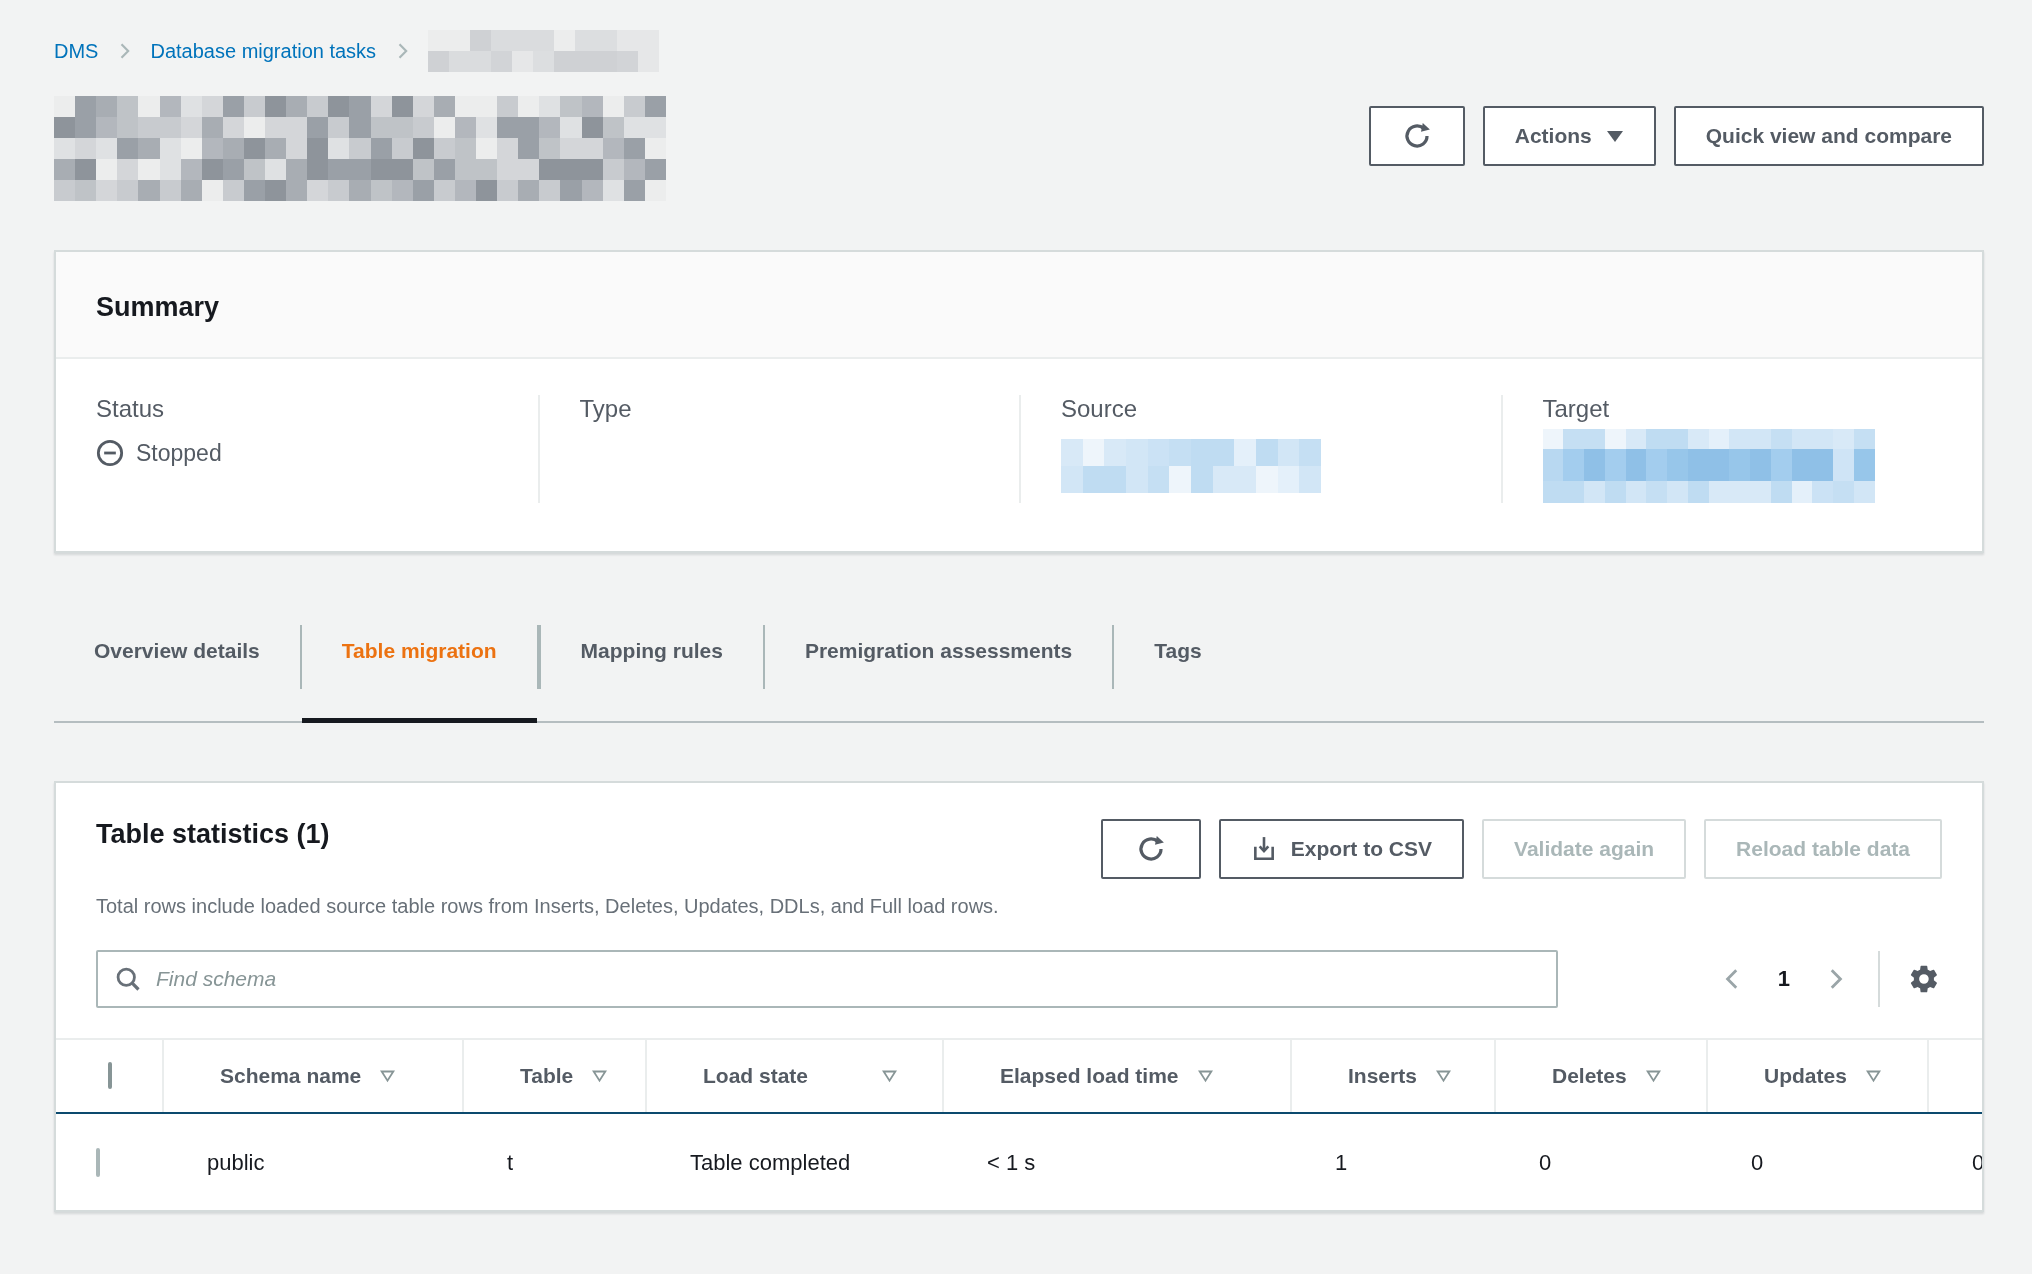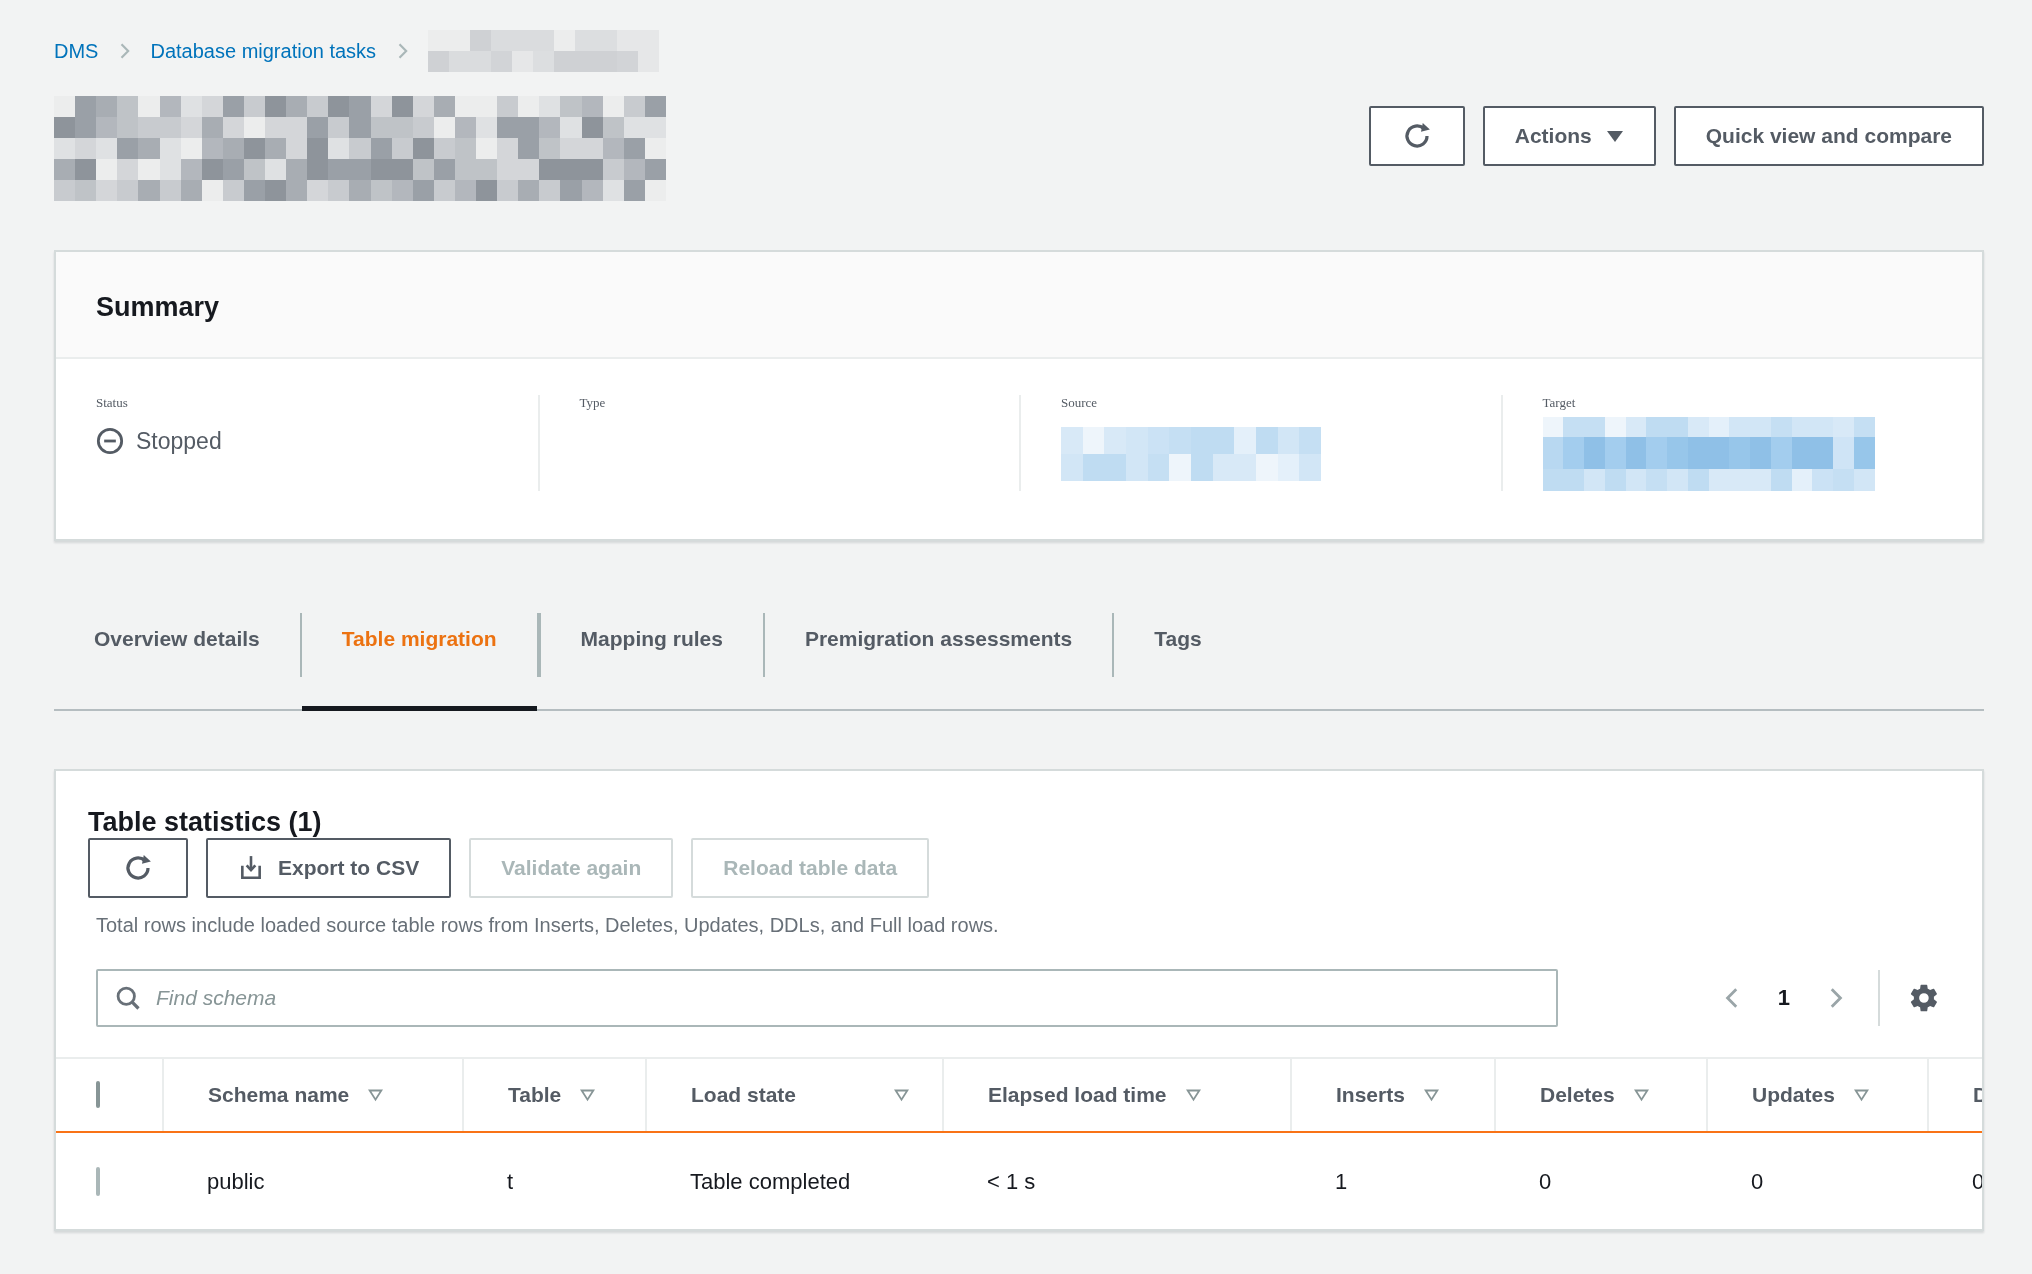--- a/index.html
+++ b/index.html
@@ -41,55 +41,55 @@
     background:#fff; border:2px solid #d5dbdb;
     box-shadow:0 2px 2px rgba(0,28,36,.12);
   }
   .summary-panel { margin-top:46px; }
   .panel-header { background:#fafafa; border-bottom:2px solid #eaeded; padding:40px 40px 34px; }
   .panel-header h2, .stats-head h2 { font-size:27px; font-weight:bold; color:#16191f; }
 
   .summary-body { display:flex; padding:36px 0 48px; }
   .summary-col { width:25%; padding:0 40px; }
   .summary-col + .summary-col { border-left:2px solid #eaeded; }
-  .field-label { font-size:13px; color:#545b64; margin-bottom:16px;font-family:Liberation Serif, serif; }
+  .field-label { font-size:24px; color:#545b64; margin-bottom:16px; }
   .field-value { font-size:23px; color:#16191f; display:flex; align-items:center; gap:12px; }
   .field-value.status { color:#545b64; }
   .source-mosaic { width:260px; height:54px; }
   .target-mosaic { width:332px; margin-top:-10px; }
   .target-mosaic .mrow { width:100%; }
 
   
   .tabs { margin-top:60px; display:flex; align-items:stretch; border-bottom:2px solid #b5bdc0; }
   .tab { position:relative; padding:26px 40px 58px; font-size:21px; font-weight:bold; color:#545b64; cursor:pointer; white-space:nowrap; }
   .tab.active { color:#ec7211; }
   .tab.active::after { content:""; position:absolute; left:0; right:0; bottom:-2px; height:5px; background:#16191f; }
   .tab-sep { width:2px; background:#aab7b8; margin:12px 0 32px; }
 
   
   .stats-panel { margin-top:58px; padding-top:36px; overflow:hidden; }
-  .stats-head { display:flex; justify-content:space-between; align-items:flex-start; padding:0 32px;flex-direction:column; }
+  .stats-head { display:flex; justify-content:space-between; align-items:flex-start; padding:0 40px; }
   .stats-desc { margin:16px 40px 0; font-size:20px; color:#687078; }
   .toolbar { margin:32px 40px 0; display:flex; justify-content:space-between; align-items:center; }
   .search-box {
     flex:none; width:1462px; height:58px; border:2px solid #aab7b8; border-radius:2px;
     display:flex; align-items:center; padding:0 16px; gap:14px; background:#fff;
   }
   .search-box input { border:none; outline:none; flex:1; font-size:21px; font-family:inherit; color:#16191f; background:transparent; }
   .search-box input::placeholder { font-style:italic; color:#879596; }
   .pagination { display:flex; align-items:center; }
   .page-chevron { background:none; border:none; padding:4px; cursor:default; display:flex; align-items:center; }
   .page-num { font-size:22px; font-weight:bold; color:#16191f; margin:0 28px; background:none; border:none; font-family:inherit; }
   .pag-sep { width:2px; height:56px; background:#d5dbdb; margin:0 26px; }
   .gear-btn { background:none; border:none; cursor:pointer; display:flex; align-items:center; padding:2px; }
 
   
   .grid-wrap { margin-top:30px; }
   table.grid { border-collapse:collapse; table-layout:fixed; width:2072px; border-top:2px solid #eaeded; }
-  .grid th { border-bottom:2px solid #f97316; padding:24px 0; text-align:left; font-size:21px; color:#545b64; font-weight:bold; vertical-align:middle; }
+  .grid th { border-bottom:2px solid #0c4a6e; padding:24px 12px; text-align:left; font-size:21px; color:#545b64; font-weight:bold; vertical-align:middle; }
   .grid th + th { border-left:2px solid #eaeded; }
   .grid td { padding:36px 0 34px; font-size:22px; color:#16191f; vertical-align:middle; }
   .th-inner { display:flex; align-items:center; padding-left:44px; }
   .td-inner { padding-left:44px; }
   .sort-icon { margin-left:18px; display:inline-flex; cursor:pointer; flex:none; }
   .th-inner.spread .sort-icon { margin-left:auto; margin-right:32px; }
   .cb { width:26px; height:26px; border:2px solid #879596; border-radius:4px; background:#fff; margin-left:40px; cursor:pointer; }
   .cb.row-cb { border-color:#aab7b8; }
 
   .c0{width:107px}.c1{width:300px}.c2{width:183px}.c3{width:297px}.c4{width:348px}

